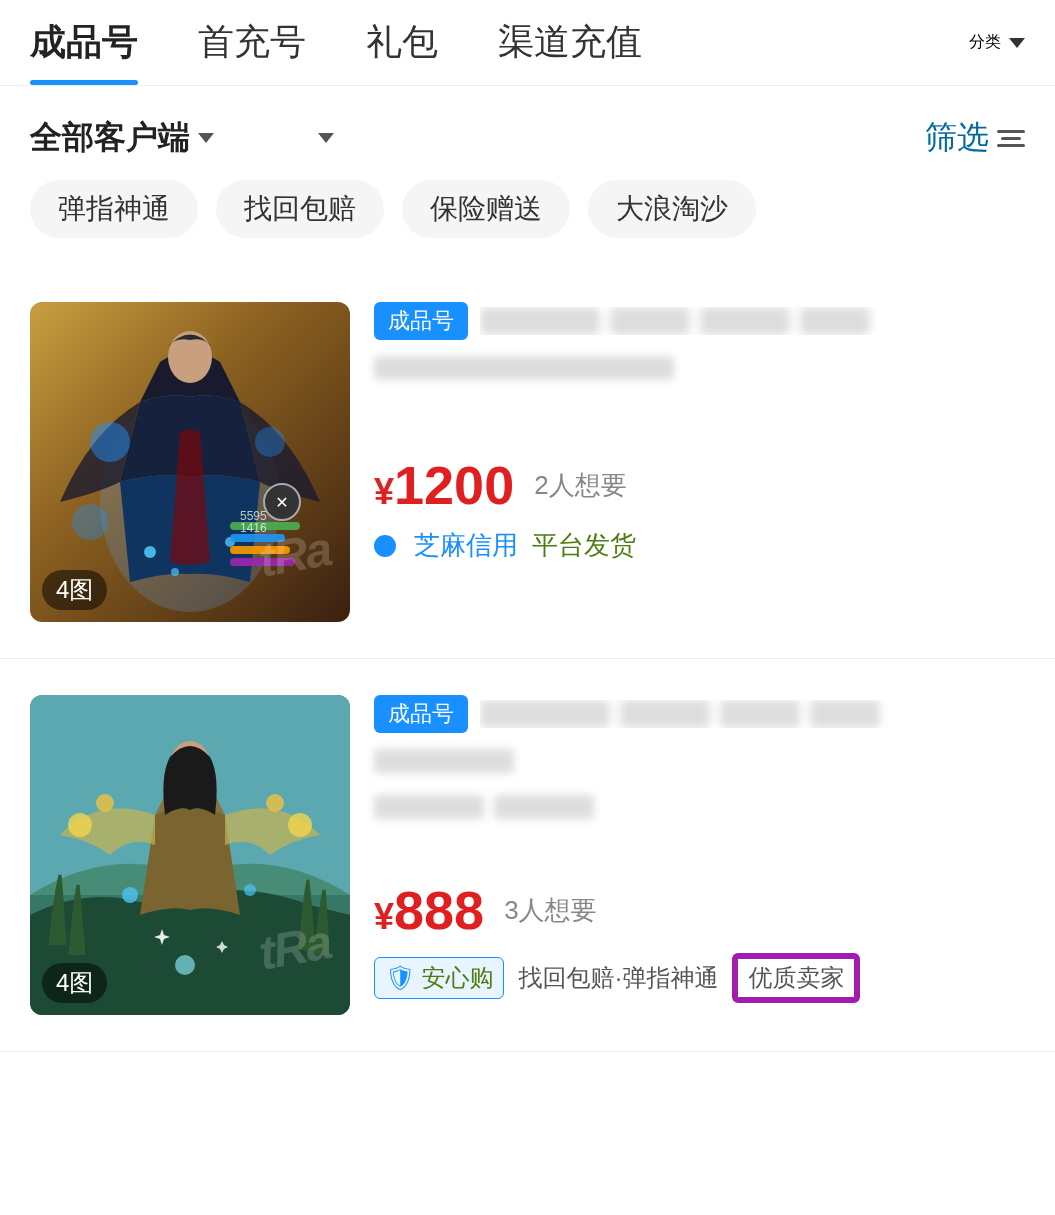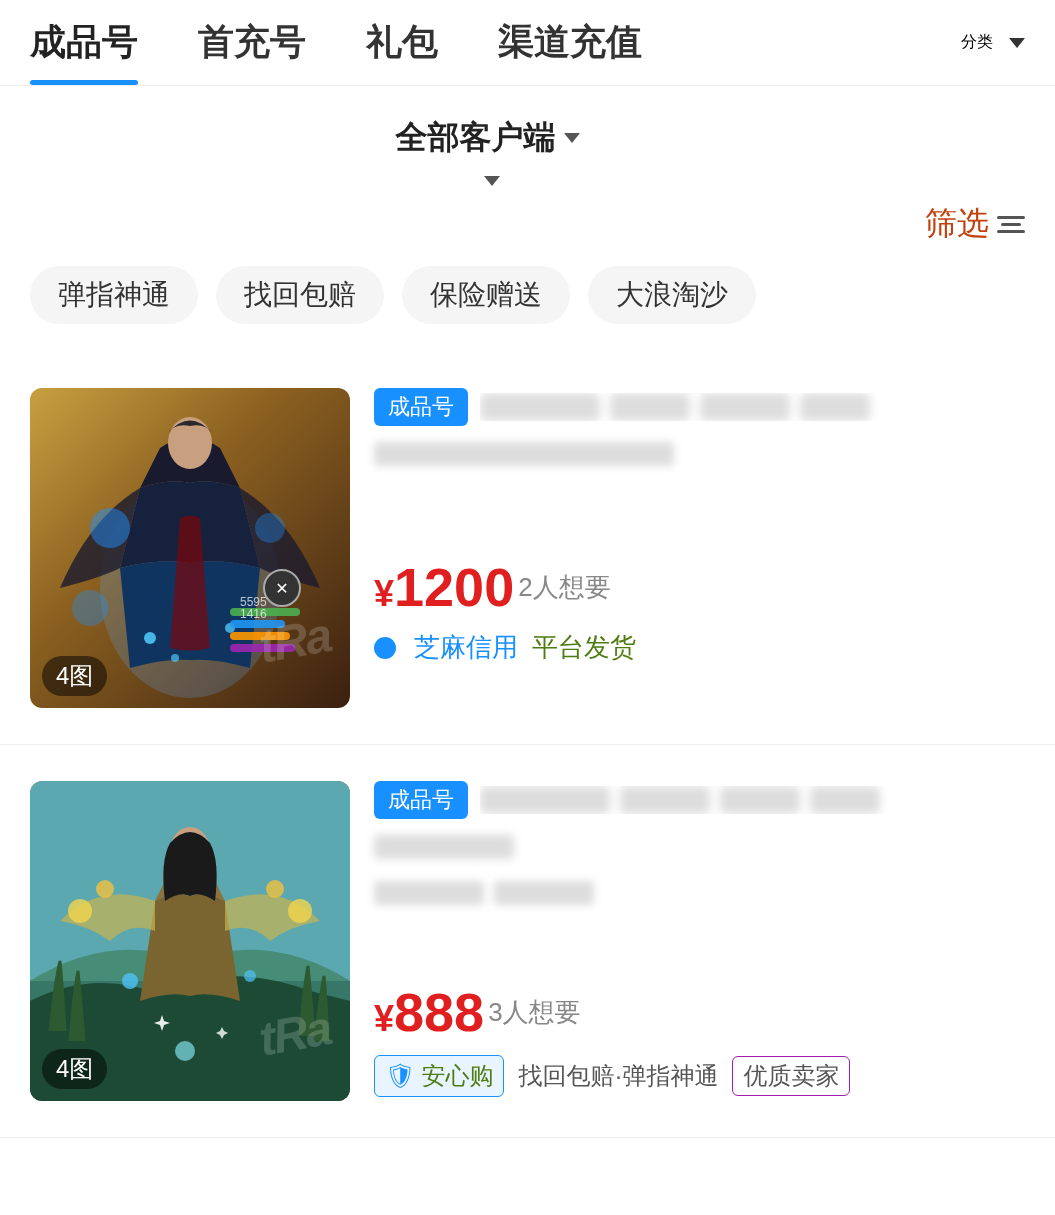--- a/index.html
+++ b/index.html
@@ -14,21 +14,21 @@
     
     .top-nav {
       display: flex;
       align-items: center;
       padding: 18px 30px 0 30px;
       border-bottom: 1px solid #eee;
       background: #fff;
     }
     .nav-tab {
       font-size: 36px;
-      font-weight: 700;
+      font-weight: 400;
       color: #333;
       margin-right: 60px;
       padding-bottom: 18px;
       cursor: pointer;
       position: relative;
       white-space: nowrap;
     }
     .nav-tab.active {
       font-weight: 700;
       color: #222;
@@ -40,38 +40,37 @@
       left: 0;
       right: 0;
       height: 5px;
       background: #1890ff;
       border-radius: 3px;
     }
     .nav-tab-classify {
       margin-left: auto;
       display: flex;
       align-items: center;
-      gap: 16px;
+      gap: 8px;
       padding-bottom: 18px;
     }
     .nav-tab-classify .chevron {
       width: 0; height: 0;
       border-left: 8px solid transparent;
       border-right: 8px solid transparent;
       border-top: 10px solid #333;
       display: inline-block;
     }
 
     
     .filter-bar {
       display: flex;
       align-items: center;
       padding: 30px 30px 20px 30px;
       gap: 16px;
-      flex-direction: column;
     }
     .filter-item {
       display: flex;
       align-items: center;
       font-size: 32px;
       font-weight: 600;
       color: #222;
       cursor: pointer;
       margin-right: 80px;
     }
@@ -81,21 +80,21 @@
       border-right: 8px solid transparent;
       border-top: 10px solid #555;
       display: inline-block;
       margin-left: 8px;
     }
     .filter-right {
       margin-left: auto;
       display: flex;
       align-items: center;
       font-size: 32px;
-      color: #c2410c;
+      color: #0369a1;
       cursor: pointer;
     }
     .filter-right .filter-icon {
       display: inline-flex;
       flex-direction: column;
       gap: 4px;
       margin-left: 8px;
     }
     .filter-right .filter-icon span {
       display: block;
@@ -219,22 +218,22 @@
 
     .product-subtitle {
       display: flex;
       gap: 10px;
       flex-wrap: wrap;
     }
 
     .price-row {
       display: flex;
       align-items: center;
-      gap: 4px;
-      margin-top: 36px;
+      gap: 20px;
+      margin-top: 20px;
     }
     .price {
       font-size: 54px;
       font-weight: 700;
       color: #e02020;
     }
     .price .yen {
       font-size: 36px;
       font-weight: 700;
     }
@@ -275,21 +274,21 @@
       font-size: 24px;
       color: #4d7c0f;
     }
     .platform-badge {
       font-size: 24px;
       color: #555;
     }
     .quality-badge {
       font-size: 24px;
       color: #555;
-      border: 1px solid #a21caf;
+      border: 6px solid #a21caf;
       border-radius: 6px;
       padding: 3px 10px;
     }
 
     
     .watermark-overlay {
       position: absolute;
       bottom: 40px;
       right: 20px;
       font-size: 48px;

